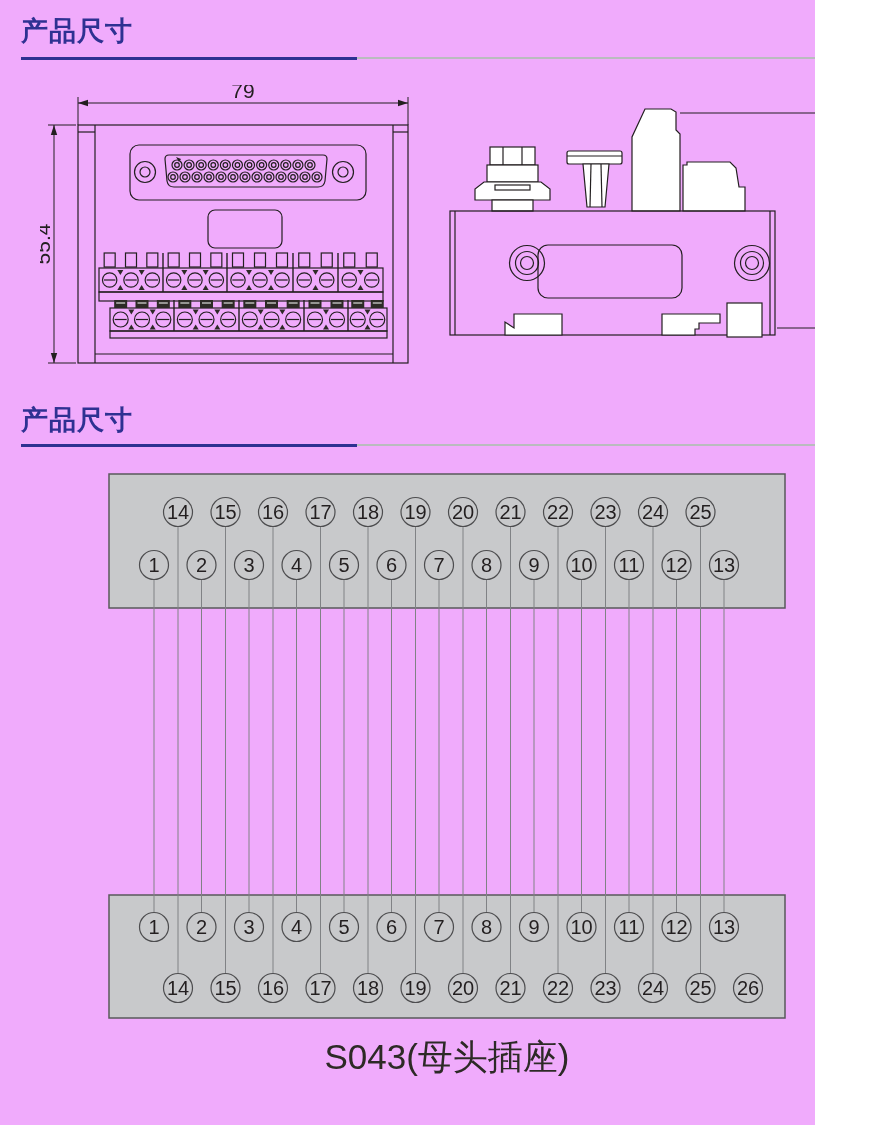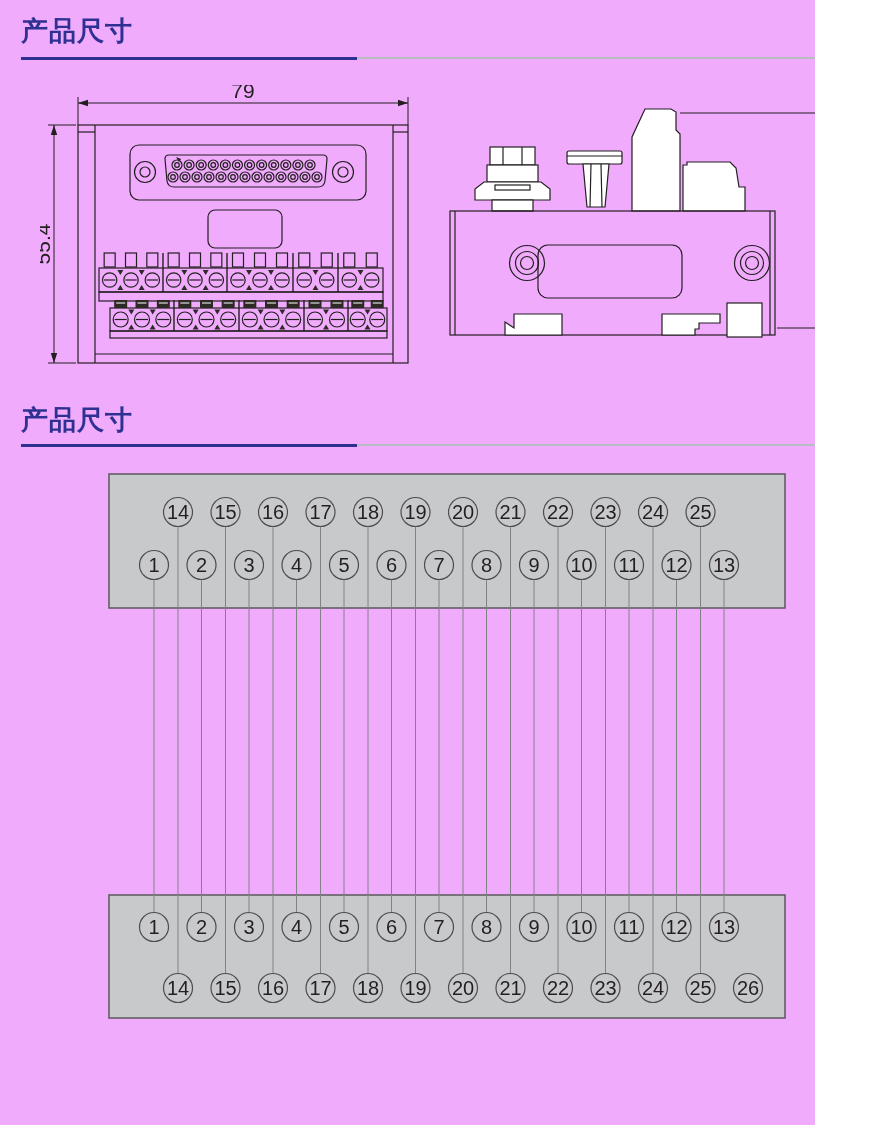--- a/index.html
+++ b/index.html
@@ -457,13 +457,14 @@
         <text x="510.5" y="535" font-size="20" text-anchor="middle" fill="#2d2a26">23</text>
         <circle cx="558" cy="528" r="14.5" fill="none" stroke="#4d4d4f" stroke-width="1.2"></circle>
         <text x="558" y="535" font-size="20" text-anchor="middle" fill="#2d2a26">24</text>
         <circle cx="605.5" cy="528" r="14.5" fill="none" stroke="#4d4d4f" stroke-width="1.2"></circle>
         <text x="605.5" y="535" font-size="20" text-anchor="middle" fill="#2d2a26">25</text>
         <circle cx="653" cy="528" r="14.5" fill="none" stroke="#4d4d4f" stroke-width="1.2"></circle>
         <text x="653" y="535" font-size="20" text-anchor="middle" fill="#2d2a26">26</text>
       </g>
   </svg>
 
+  <div class="caption">S043(母头插座)</div>
 </div>
 
 </body></html>

